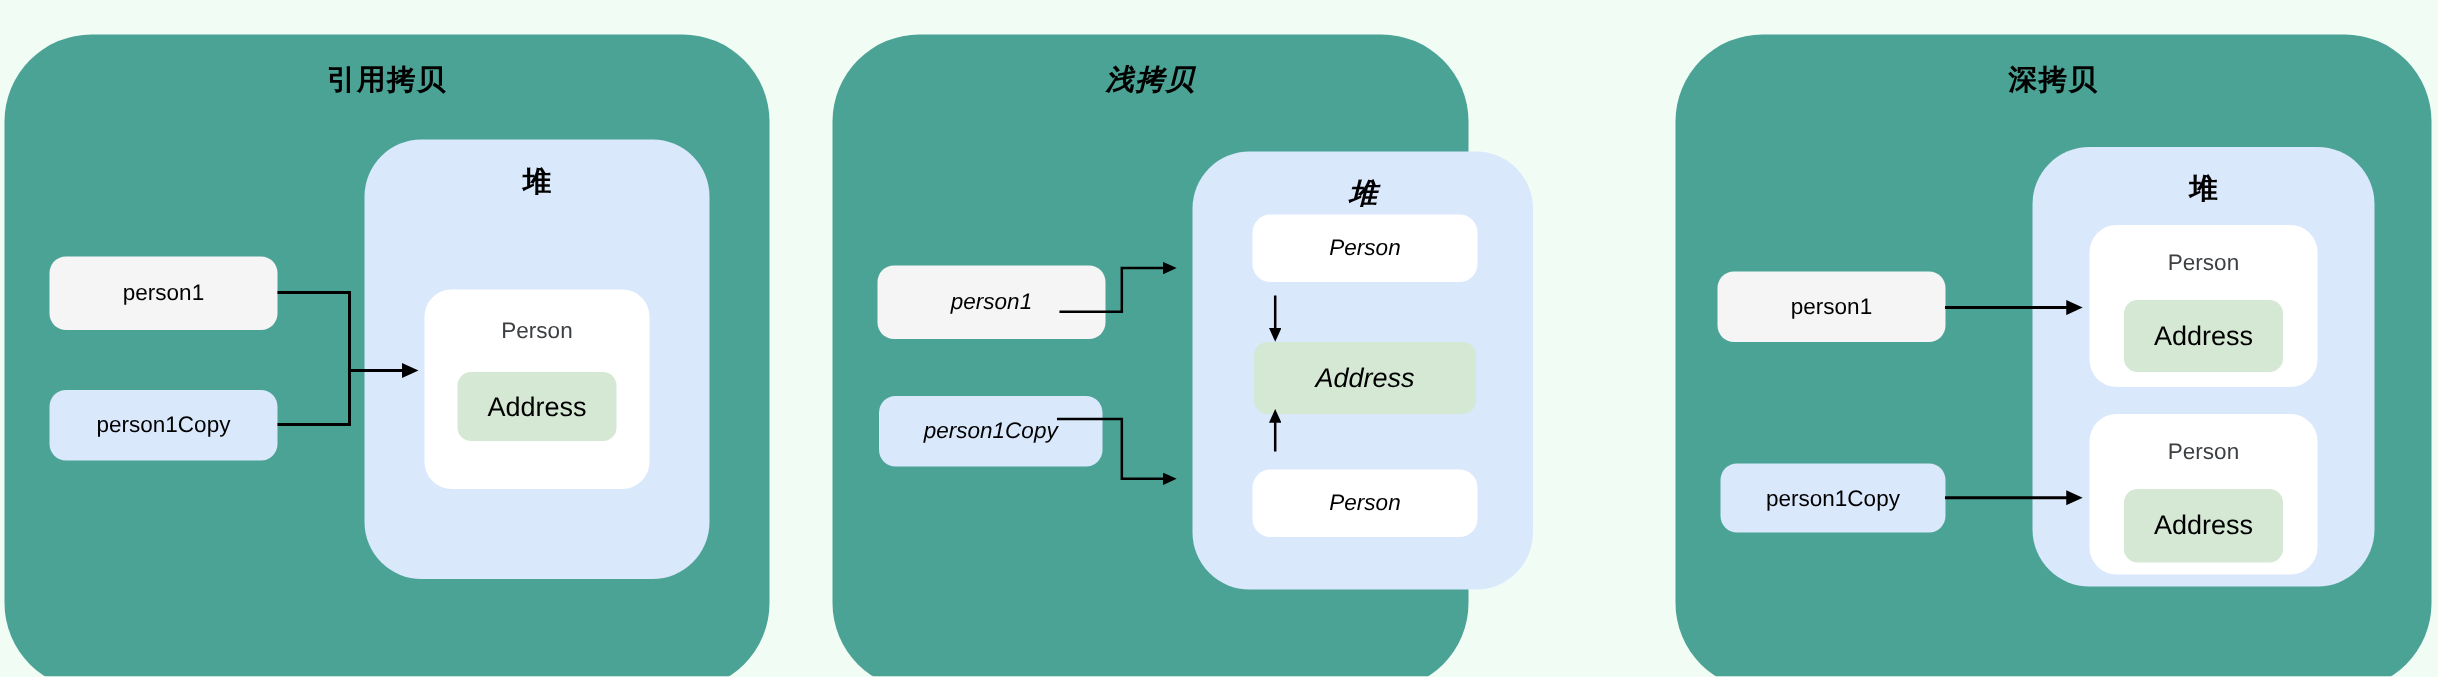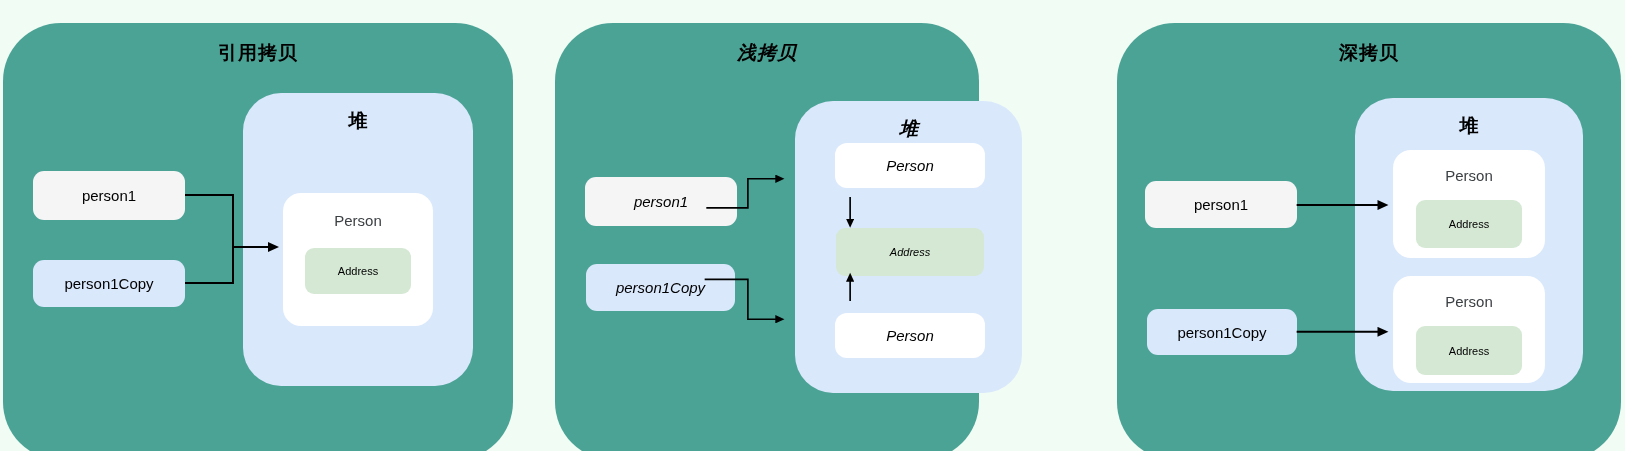--- a/index.html
+++ b/index.html
@@ -89,21 +89,21 @@
   }
   .obj-label.black { color: #000; }
 
   .addr-box {
     position: absolute;
     background: var(--address-green);
     border-radius: 9px;
     display: flex;
     align-items: center;
     justify-content: center;
-    font-size: 11px;
+    font-size: 18px;
     color: #000;
   }
 
   
   .obj-row {
     position: absolute;
     background: var(--object-white);
     border-radius: 12px;
     display: flex;
     align-items: center;

